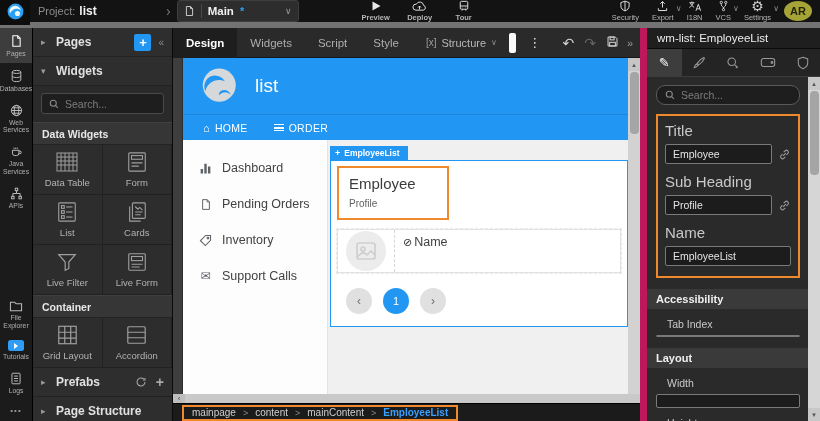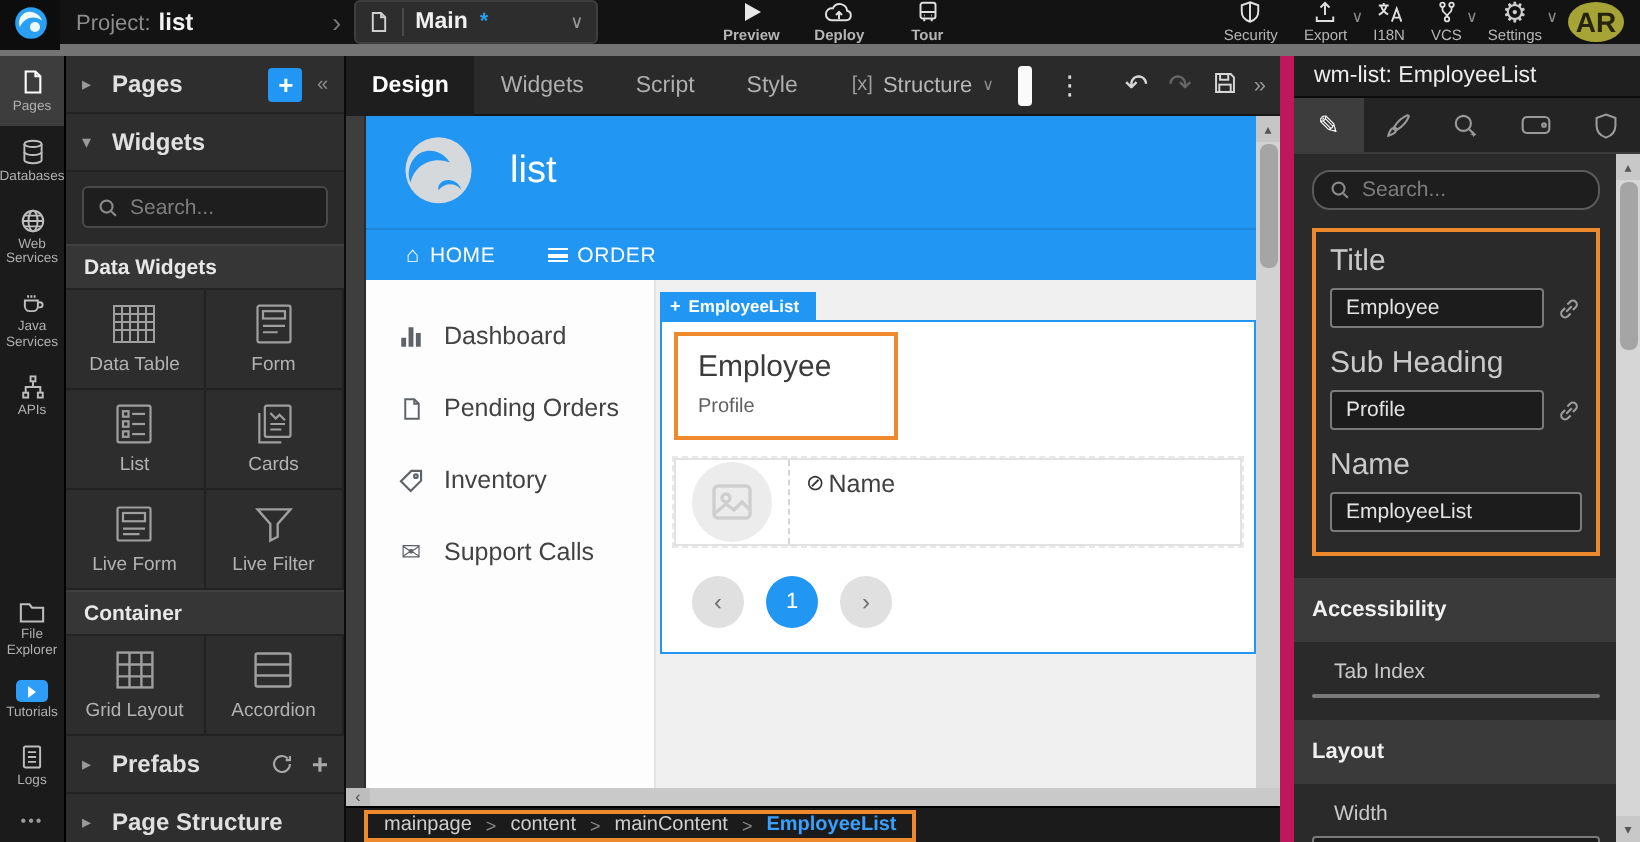--- a/index.html
+++ b/index.html
@@ -22,21 +22,21 @@
   .page-select .pval{color:#f0f0f0;font-weight:bold;font-size:11.5px;}
   .page-select .star{color:#2aa0f5;font-weight:bold;}
   .page-select .sel-caret{margin-left:auto;color:#9a9a9a;font-size:9px;}
   .tb-actions{display:flex;gap:14px;margin-left:62px;}
   .tb-btn{display:flex;flex-direction:column;align-items:center;gap:1px;color:#cfcfcf;cursor:pointer;min-width:30px;}
   .tb-btn .lbl{font-size:7.5px;color:#b5b5b5;font-weight:bold;}
   .tb-right{margin-left:auto;display:flex;gap:13px;align-items:center;margin-right:8px;}
   .tb-util{position:relative;display:flex;flex-direction:column;align-items:center;gap:1px;color:#cfcfcf;cursor:pointer;}
   .tb-util .lbl{font-size:7.5px;color:#b5b5b5;}
   .tb-util .mini-caret{position:absolute;right:-8px;top:4px;color:#8a8a8a;font-size:8px;}
-  .avatar{width:28px;height:20px;border-radius:50%;background:#a7a437;color:#26240a;font-weight:bold;font-size:14px;display:flex;align-items:center;justify-content:center;cursor:pointer;}
+  .avatar{width:28px;height:20px;border-radius:50%;background:#a7a437;color:#26240a;font-weight:bold;font-size:11px;display:flex;align-items:center;justify-content:center;cursor:pointer;}
   .gear-glyph{font-size:14px;line-height:12px;}
 
   
   .rail{position:absolute;top:28px;left:0;bottom:0;width:33px;background:#1b1b1b;border-right:1px solid #000;display:flex;flex-direction:column;align-items:stretch;}
   .rail-item{display:flex;flex-direction:column;align-items:center;gap:2px;padding:6px 0 5px;color:#bdbdbd;cursor:pointer;}
   .rail-item .lbl{font-size:6.8px;text-align:center;line-height:1.15;color:#b0b0b0;}
   .rail-item.active{background:#3d3d3d;color:#fff;}
   .rail-spacer{flex:1;}
   .rail-more{text-align:center;color:#9a9a9a;letter-spacing:1px;font-size:8px;padding:6px 0;cursor:pointer;}
   .tut-badge{width:16px;height:11px;background:#2e9df7;border-radius:2.5px;display:flex;align-items:center;justify-content:center;}
@@ -136,21 +136,21 @@
   .insp-search{display:flex;align-items:center;gap:6px;background:#1e1e1e;border:1px solid #5a5a5a;border-radius:9px;height:20px;padding:0 8px;color:#8a8a8a;flex:none;}
   .insp-search input{background:transparent;border:none;color:#cfcfcf;font-size:10.5px;width:100%;}
   .insp-search input::placeholder{color:#7d7d7d;}
   .field-group{border:2px solid #ee8a2d;margin-top:9px;padding:6px 7px 10px;flex:none;}
   .fld{margin-bottom:9px;}
   .fld:last-child{margin-bottom:0;}
   .fld .flabel{color:#c9c9c9;font-size:15px;margin-bottom:5px;}
   .frow{display:flex;align-items:center;gap:6px;}
   .fld input{flex:1;height:20px;background:#1c1c1c;border:1px solid #7a7a7a;border-radius:2px;color:#e3e3e3;font-size:10.5px;padding:0 7px;min-width:0;}
   .bind-btn{color:#9d9d9d;cursor:pointer;}
-  .insp-sec{height:32px;background:#3a3a3a;display:flex;align-items:center;color:#f0f0f0;font-weight:bold;font-size:11px;padding:0 9px;margin:11px -20px 0 -9px;cursor:pointer;flex:none;}
+  .insp-sec{height:20px;background:#3a3a3a;display:flex;align-items:center;color:#f0f0f0;font-weight:bold;font-size:11px;padding:0 9px;margin:11px -20px 0 -9px;cursor:pointer;flex:none;}
   .plabel2{color:#c9c9c9;font-size:10.5px;margin:9px 11px 5px;}
   .spin-wrap{display:flex;height:20px;border:1px solid #7a7a7a;border-radius:2px;overflow:hidden;width:100%;}
   .spin-wrap input{flex:1;border:none;background:#1c1c1c;color:#e3e3e3;font-size:10.5px;padding:0 7px;min-width:0;}
   .stepper{width:15px;background:#e2e2e2;border-left:1px solid #999;display:flex;flex-direction:column;cursor:pointer;}
   .stepper span{flex:1;display:flex;align-items:center;justify-content:center;font-size:5.5px;color:#333;}
   .plain-input{width:100%;height:20px;background:#1c1c1c;border:1px solid #7a7a7a;border-radius:2px;color:#e3e3e3;font-size:10.5px;padding:0 7px;}
 </style>
 </head>
 <body>
 
@@ -407,35 +407,35 @@
           <svg width="22" height="22" viewBox="0 0 24 24" fill="none" stroke="currentColor" stroke-width="1.2">
               <rect x="7" y="2" width="14" height="17" rx="1"></rect>
               <path d="M10 6l3 3 2-2 3 3M10 12h8M10 15h6"></path>
               <path d="M4 6v16h12" stroke-width="1.2"></path>
             </svg>
         </span>
         <span class="lbl">Cards</span>
       </div>
       <div class="tile">
         <span class="ic">
+          <svg width="22" height="22" viewBox="0 0 24 24" fill="none" stroke="currentColor" stroke-width="1.3">
+              <path d="M3 4h18l-7 8v7l-4 2v-9z"></path>
+            </svg>
+        </span>
+        <span class="lbl">Live Filter</span>
+      </div>
+      <div class="tile">
+        <span class="ic">
           <svg width="22" height="22" viewBox="0 0 24 24" fill="none" stroke="currentColor" stroke-width="1.2">
               <rect x="3" y="3" width="18" height="18" rx="1"></rect>
               <rect x="6" y="6" width="12" height="4.5"></rect>
               <path d="M6 14.5h12M6 17.5h9"></path>
             </svg>
         </span>
         <span class="lbl">Live Form</span>
-      </div>
-      <div class="tile">
-        <span class="ic">
-          <svg width="22" height="22" viewBox="0 0 24 24" fill="none" stroke="currentColor" stroke-width="1.3">
-              <path d="M3 4h18l-7 8v7l-4 2v-9z"></path>
-            </svg>
-        </span>
-        <span class="lbl">Live Filter</span>
       </div>
     </div>
     <div class="sec-head">Container</div>
     <div class="tiles">
       <div class="tile">
         <span class="ic">
           <svg width="23" height="22" viewBox="0 0 24 24" fill="none" stroke="currentColor" stroke-width="1.3">
               <rect x="2.5" y="2.5" width="19" height="19"></rect>
               <path d="M2.5 9h19M2.5 15.5h19M9 2.5v19M15.5 2.5v19"></path>
             </svg>

